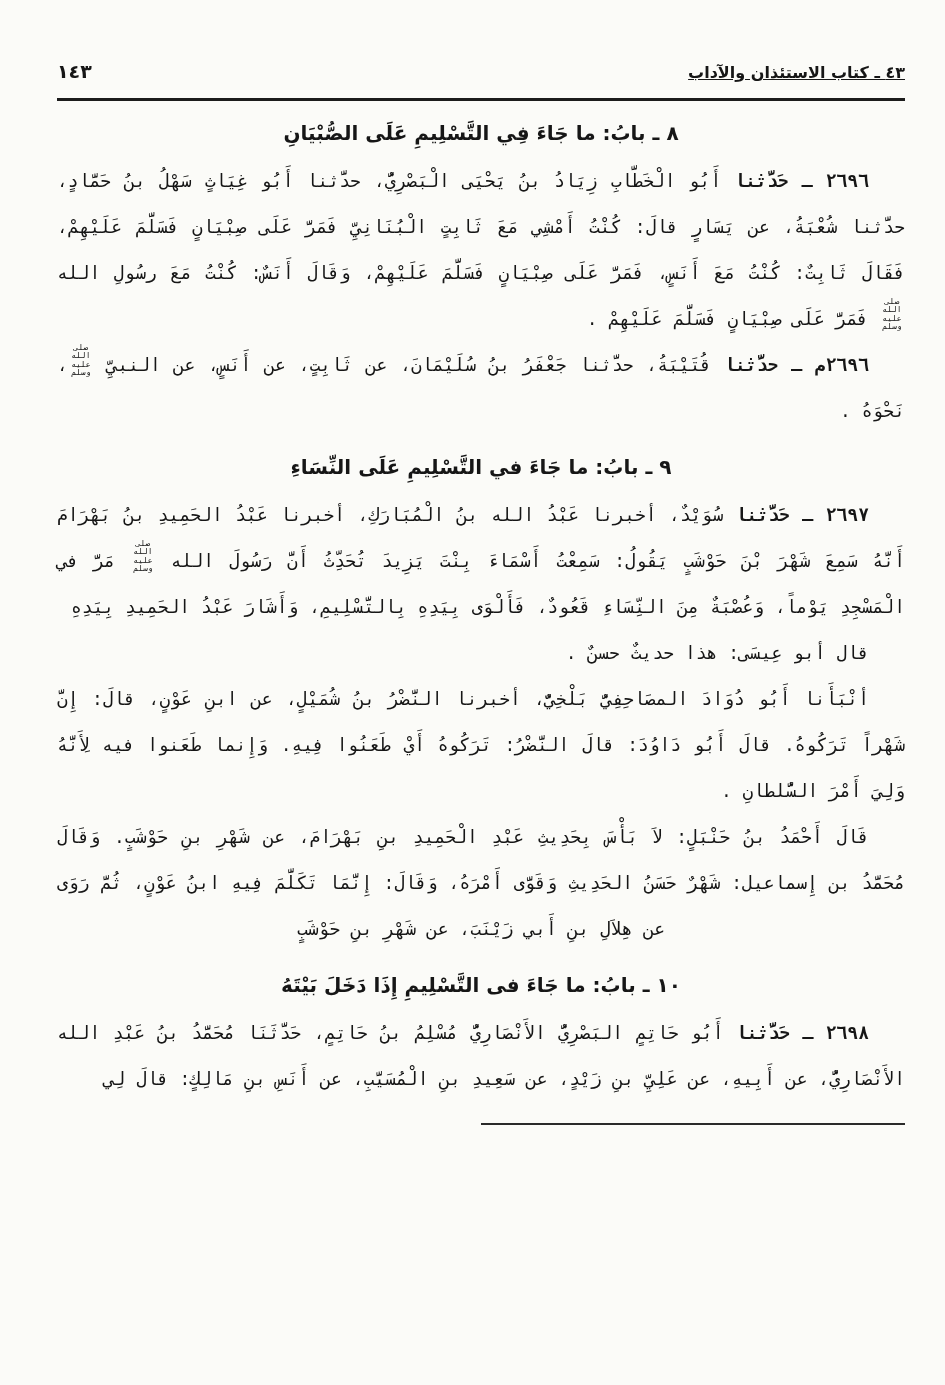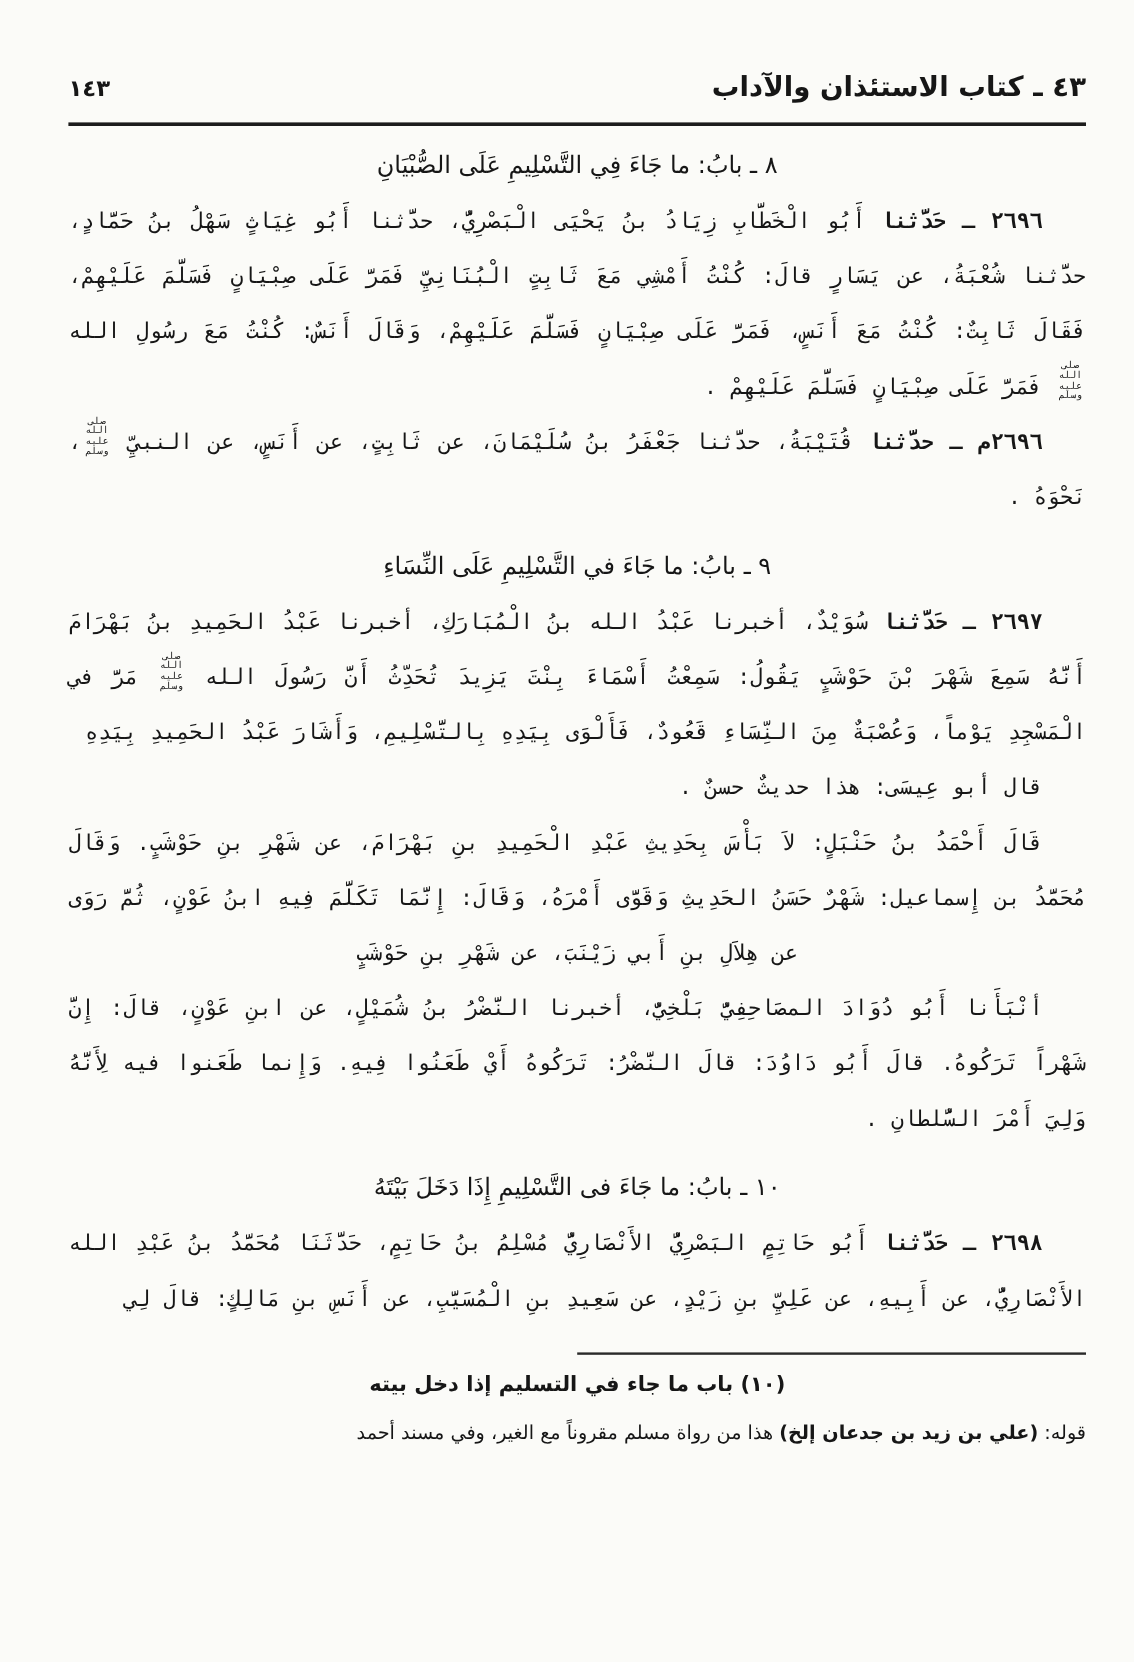--- a/index.html
+++ b/index.html
@@ -20,36 +20,36 @@
     box-sizing: border-box;
     width: 945px;
     height: 1385px;
   }
   .page-header {
     display: flex;
     justify-content: space-between;
     align-items: baseline;
     font-weight: bold;
   }
-  .chapter-title { font-size: 23px; }
+  .chapter-title { font-size: 16px; text-decoration: underline; }
   .page-number  { font-size: 19px; letter-spacing: 2px; }
   .header-rule {
     border: none;
     border-top: 3px solid #1c1c1c;
     margin: 16px 0 0 0;
   }
   .content {
     margin-top: 8px;
     font-size: 18px;
     line-height: 46px;
     text-align: justify;
   }
   .bab {
     font-size: 20px;
-    font-weight: normal;
+    font-weight: bold;
     text-align: center;
     margin: 10px 0 4px 0;
     line-height: 44px;
   }
   .para {
     margin: 0;
     text-indent: 36px;
     font-family: Liberation Mono, monospace;
   }
   .center-last { text-align-last: center; }
@@ -98,26 +98,22 @@
 
   <hr class="header-rule">
 
   <div class="content">
       <h2 class="bab">٨ ـ بابُ: ما جَاءَ فِي التَّسْلِيمِ عَلَى الصُّبْيَانِ</h2>
       <p class="para"><span class="b">٢٦٩٦ ـ حَدَّثنا </span><span>أَبُو الْخَطَّابِ زِيَادُ بنُ يَحْيَى الْبَصْرِيُّ، حدَّثنا أَبُو غِيَاثٍ سَهْلُ بنُ حَمَّادٍ، حدَّثنا شُعْبَةُ، عن يَسَارٍ قالَ: كُنْتُ أَمْشِي مَعَ ثَابِتٍ الْبُنَانِيِّ فَمَرَّ عَلَى صِبْيَانٍ فَسَلَّمَ عَلَيْهِمْ، فَقَالَ ثَابِتٌ: كُنْتُ مَعَ أَنَسٍ، فَمَرَّ عَلَى صِبْيَانٍ فَسَلَّمَ عَلَيْهِمْ، وَقَالَ أَنَسٌ: كُنْتُ مَعَ رسُولِ الله </span><span class="saw">صلى الله عليه وسلم</span><span> فَمَرَّ عَلَى صِبْيَانٍ فَسَلَّمَ عَلَيْهِمْ .</span></p>
       <p class="para"><span class="b">٢٦٩٦م ـ حدَّثنا </span><span>قُتَيْبَةُ، حدَّثنا جَعْفَرُ بنُ سُلَيْمَانَ، عن ثَابِتٍ، عن أَنَسٍ، عن النبيِّ </span><span class="saw">صلى الله عليه وسلم</span><span>، نَحْوَهُ .</span></p>
       <h2 class="bab">٩ ـ بابُ: ما جَاءَ في التَّسْلِيمِ عَلَى النِّسَاءِ</h2>
       <p class="para"><span class="b">٢٦٩٧ ـ حَدَّثنا </span><span>سُوَيْدٌ، أخبرنا عَبْدُ الله بنُ الْمُبَارَكِ، أخبرنا عَبْدُ الحَمِيدِ بنُ بَهْرَامَ أَنَّهُ سَمِعَ شَهْرَ بْنَ حَوْشَبٍ يَقُولُ: سَمِعْتُ أَسْمَاءَ بِنْتَ يَزِيدَ تُحَدِّثُ أَنَّ رَسُولَ الله </span><span class="saw">صلى الله عليه وسلم</span><span> مَرَّ في الْمَسْجِدِ يَوْماً، وَعُصْبَةٌ مِنَ النِّسَاءِ قَعُودٌ، فَأَلْوَى بِيَدِهِ بِالتَّسْلِيمِ، وَأَشَارَ عَبْدُ الحَمِيدِ بِيَدِهِ</span></p>
       <p class="para"><span>قال أبو عِيسَى: هذا حديثٌ حسنٌ .</span></p>
+      <p class="para"><span>أنْبَأَنا أَبُو دُوَادَ المصَاحِفِيُّ بَلْخِيٌّ، أخبرنا النَّضْرُ بنُ شُمَيْلٍ، عن ابنِ عَوْنٍ، قالَ: إِنَّ شَهْراً تَرَكُوهُ. قالَ أَبُو دَاوُدَ: قالَ النَّضْرُ: تَرَكُوهُ أَيْ طَعَنُوا فِيهِ. وَإِنما طَعَنوا فيه لِأَنَّهُ وَلِيَ أَمْرَ السُّلطانِ .</span></p>
       <p class="para center-last"><span>قَالَ أَحْمَدُ بنُ حَنْبَلٍ: لاَ بَأْسَ بِحَدِيثِ عَبْدِ الْحَمِيدِ بنِ بَهْرَامَ، عن شَهْرِ بنِ حَوْشَبٍ. وَقَالَ مُحَمَّدُ بن إِسماعيل: شَهْرٌ حَسَنُ الحَدِيثِ وَقَوَّى أَمْرَهُ، وَقَالَ: إِنَّمَا تَكَلَّمَ فِيهِ ابنُ عَوْنٍ، ثُمَّ رَوَى عن هِلاَلِ بنِ أَبي زَيْنَبَ، عن شَهْرِ بنِ حَوْشَبٍ</span></p>
-      <p class="para"><span>أنْبَأَنا أَبُو دُوَادَ المصَاحِفِيُّ بَلْخِيٌّ، أخبرنا النَّضْرُ بنُ شُمَيْلٍ، عن ابنِ عَوْنٍ، قالَ: إِنَّ شَهْراً تَرَكُوهُ. قالَ أَبُو دَاوُدَ: قالَ النَّضْرُ: تَرَكُوهُ أَيْ طَعَنُوا فِيهِ. وَإِنما طَعَنوا فيه لِأَنَّهُ وَلِيَ أَمْرَ السُّلطانِ .</span></p>
       <h2 class="bab">١٠ ـ بابُ: ما جَاءَ فى التَّسْلِيمِ إِذَا دَخَلَ بَيْتَهُ</h2>
       <p class="para"><span class="b">٢٦٩٨ ـ حَدَّثنا </span><span>أَبُو حَاتِمٍ البَصْرِيُّ الأَنْصَارِيُّ مُسْلِمُ بنُ حَاتِمٍ، حَدَّثَنَا مُحَمَّدُ بنُ عَبْدِ الله الأَنْصَارِيُّ، عن أَبِيهِ، عن عَلِيِّ بنِ زَيْدٍ، عن سَعِيدِ بنِ الْمُسَيَّبِ، عن أَنَسِ بنِ مَالِكٍ: قالَ لِي</span></p>
     </div>
 
   <hr class="footnote-sep">
 
-  <div class="footnote">
-    <p class="fn-heading">(١٠) باب ما جاء في التسليم إذا دخل بيته</p>
-    <p class="fn-text"><span>قوله: </span><span class="b">(علي بن زيد بن جدعان إلخ)</span><span> هذا من رواة مسلم مقروناً مع الغير، وفي مسند أحمد</span></p>
-  </div>
 
 </div>
 
 </body></html>

